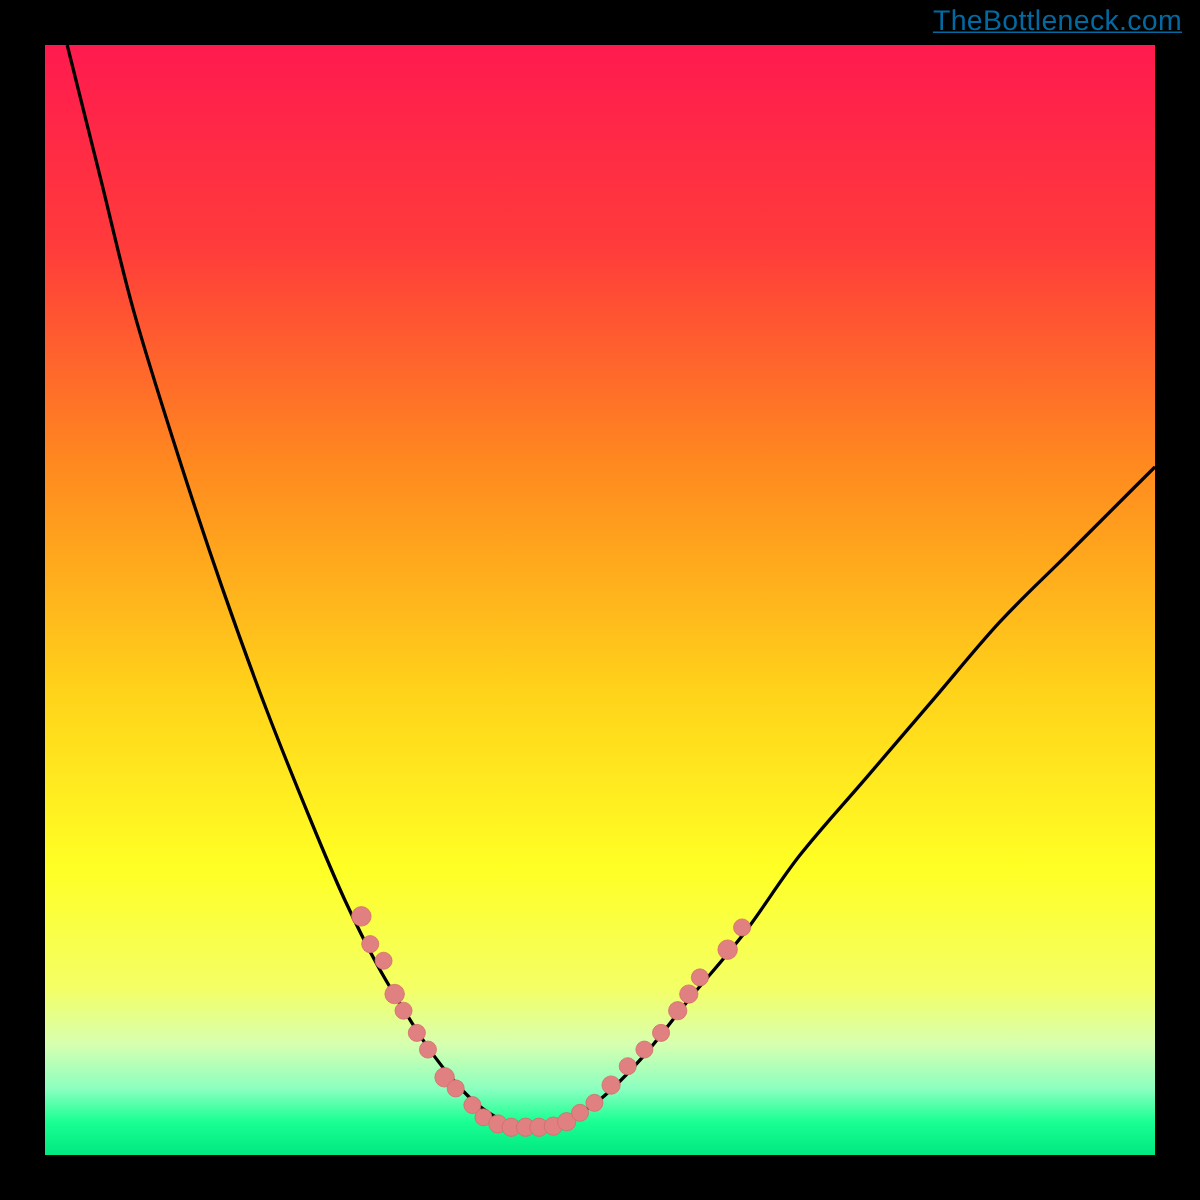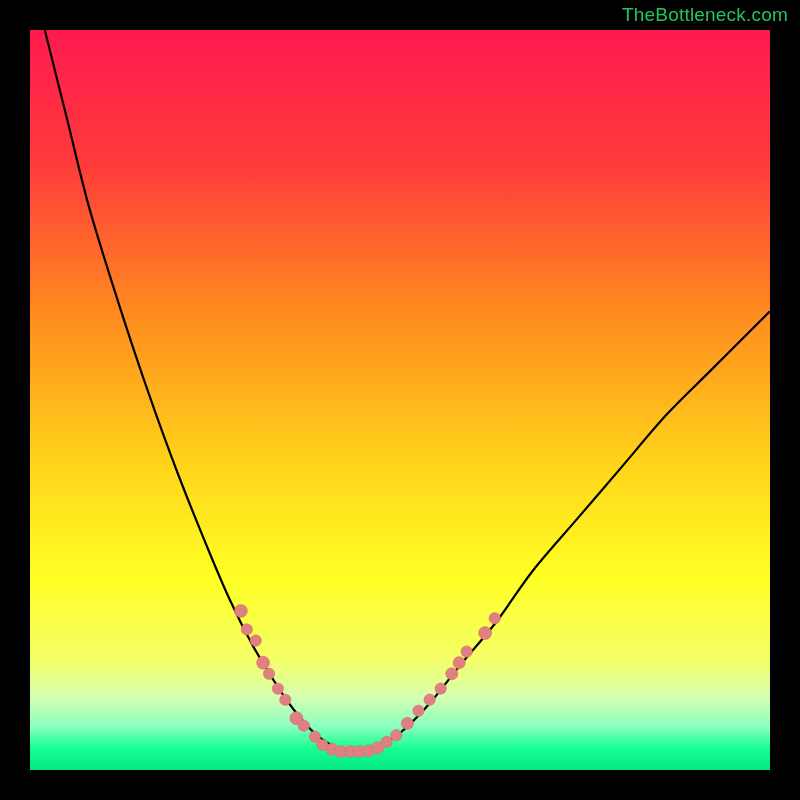--- a/index.html
+++ b/index.html
@@ -38,25 +38,26 @@
     position: absolute;
     left: 0;
     top: 0;
     width: 100%;
     height: 100%;
   }
   .watermark {
     position: absolute;
     top: 4px;
     right: 12px;
-    color: #22c55e;
+    color: #0369a1;
     font-size: 19px;
     font-weight: 500;
     letter-spacing: 0.2px;
     user-select: none;
+    text-decoration: underline;
   }
 </style>
 </head>
 <body>
 
 <div class="frame">
   <div class="plot">
     <svg class="gradient" viewBox="0 0 740 740" preserveAspectRatio="none">
       <defs>
         <linearGradient id="bg-grad" x1="0" y1="0" x2="0" y2="1">

